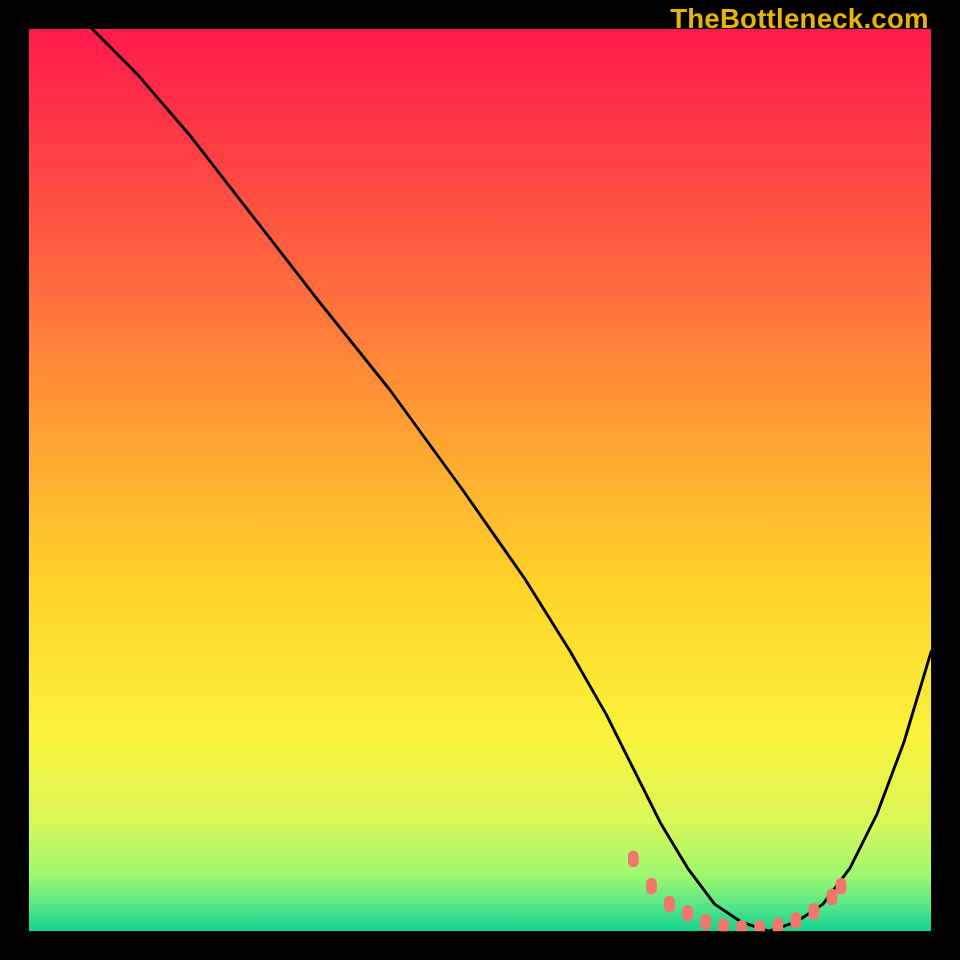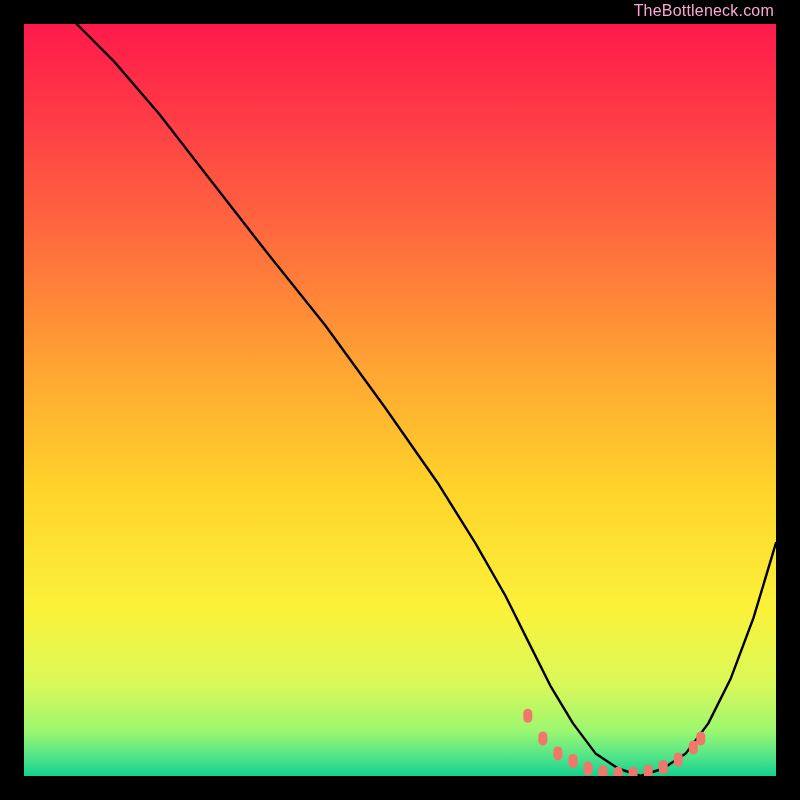--- a/index.html
+++ b/index.html
@@ -16,23 +16,23 @@
     left: 24px;
     top: 24px;
     width: 752px;
     height: 752px;
     background: #000;
   }
   .watermark {
     position: absolute;
     top: 2px;
     right: 26px;
-    color: #f9a8d4;
-    font-size: 16px;
-    font-weight: 400;
+    color: #eab308;
+    font-size: 23px;
+    font-weight: 700;
     letter-spacing: 0.2px;
     z-index: 5;
   }
   svg.plot {
     position: absolute;
     left: 0;
     top: 0;
     width: 752px;
     height: 752px;
     display: block;

